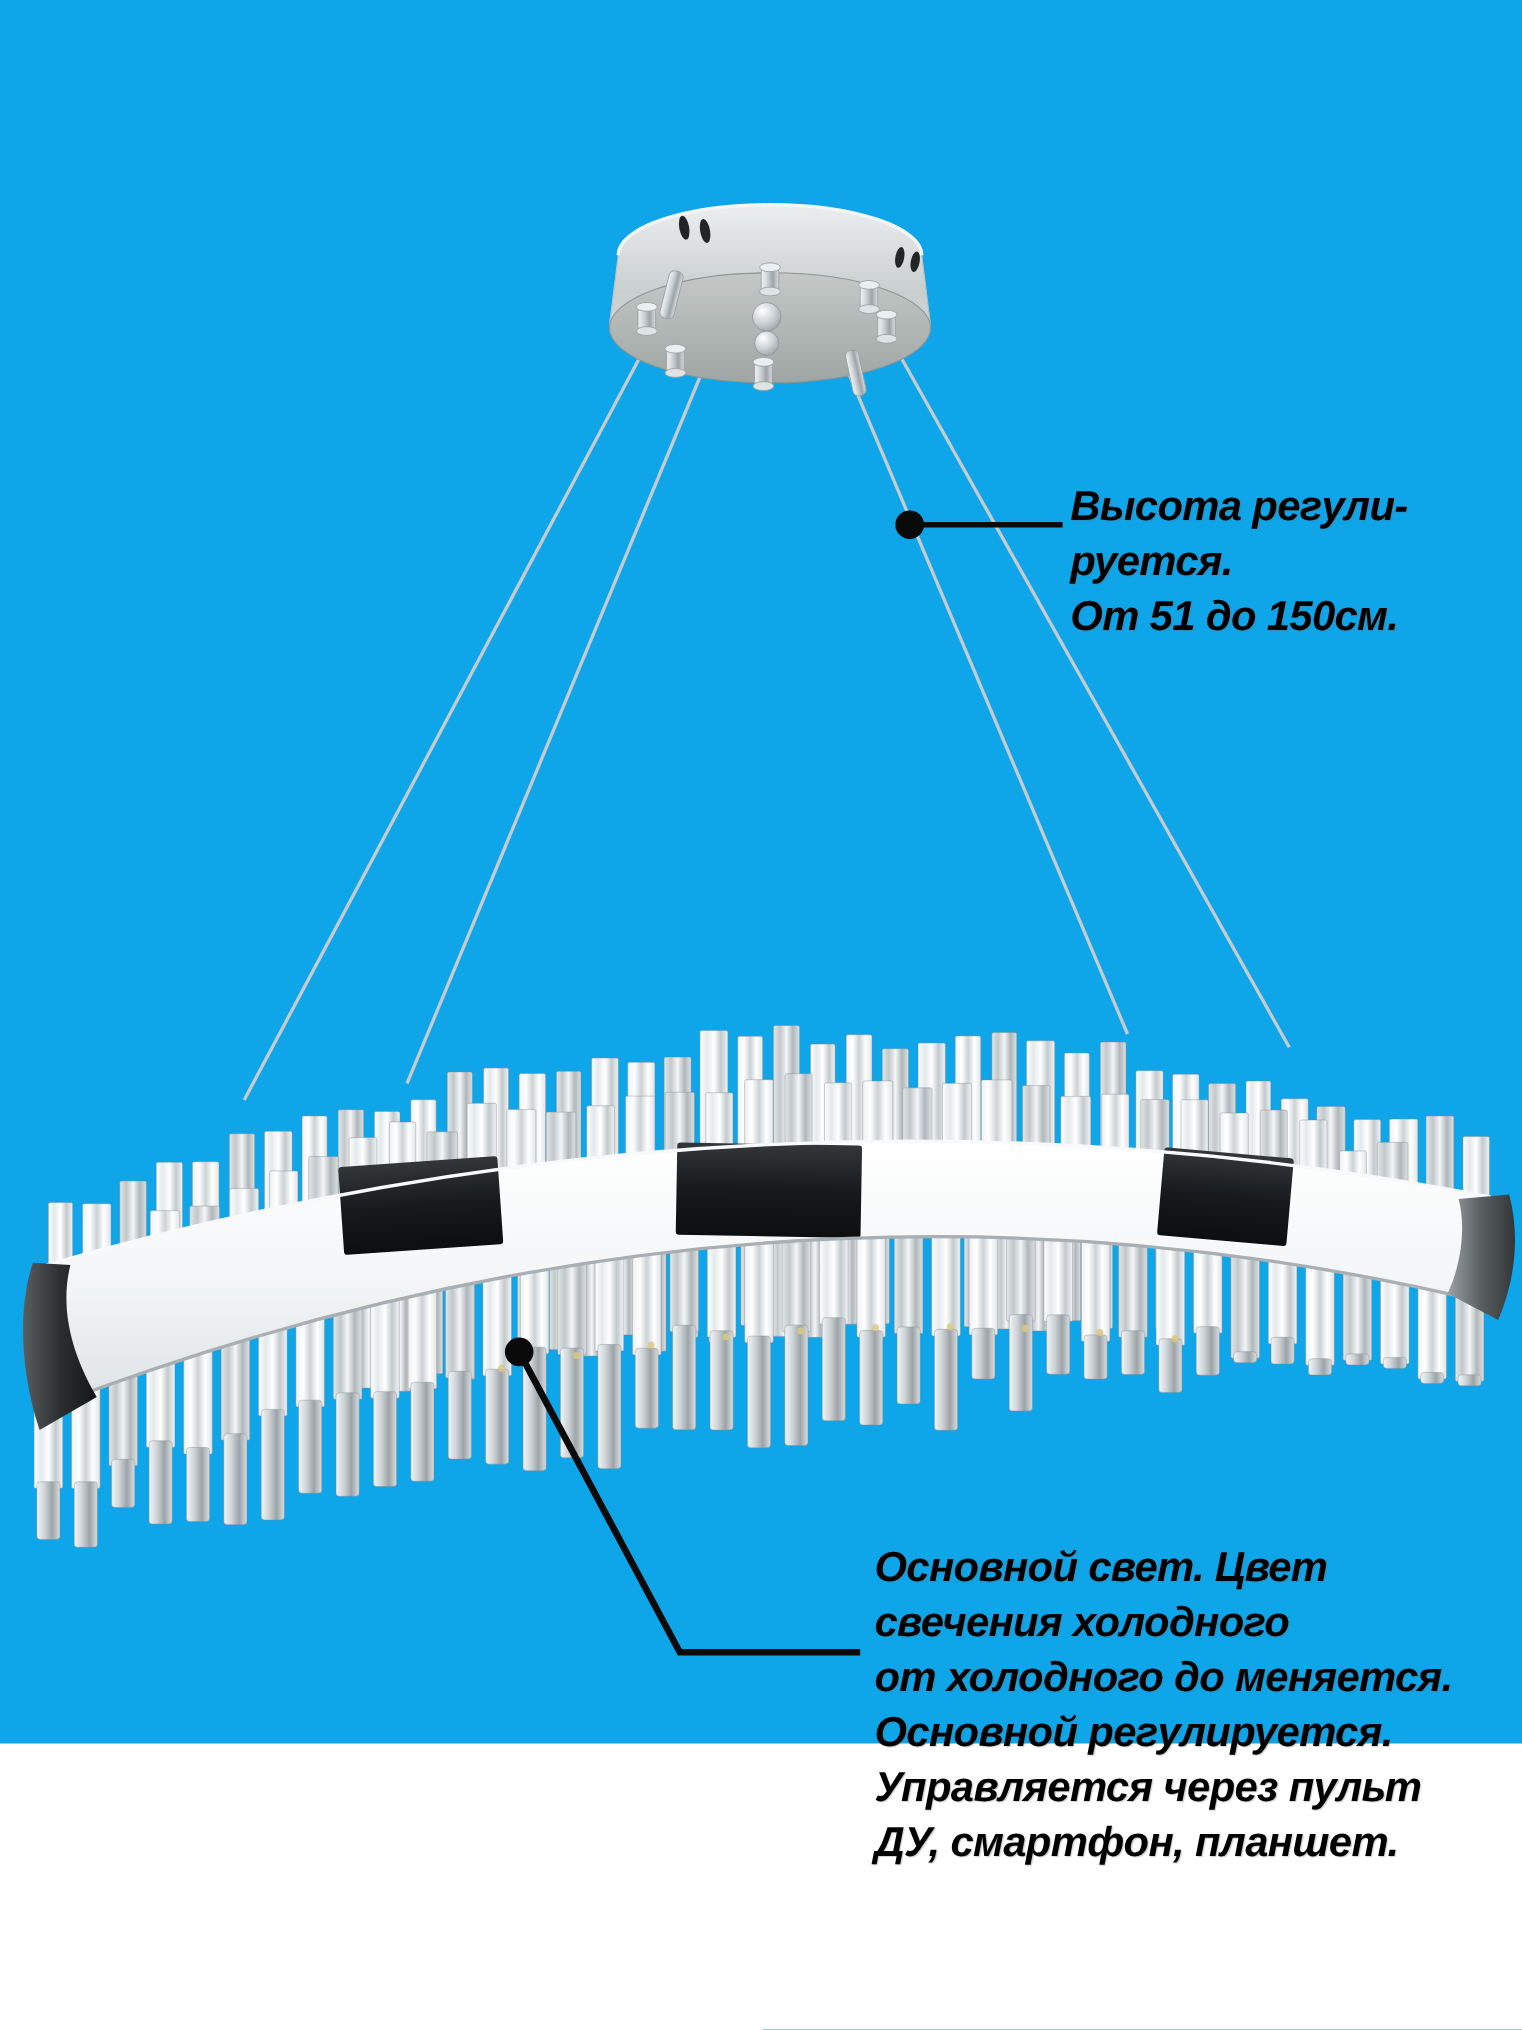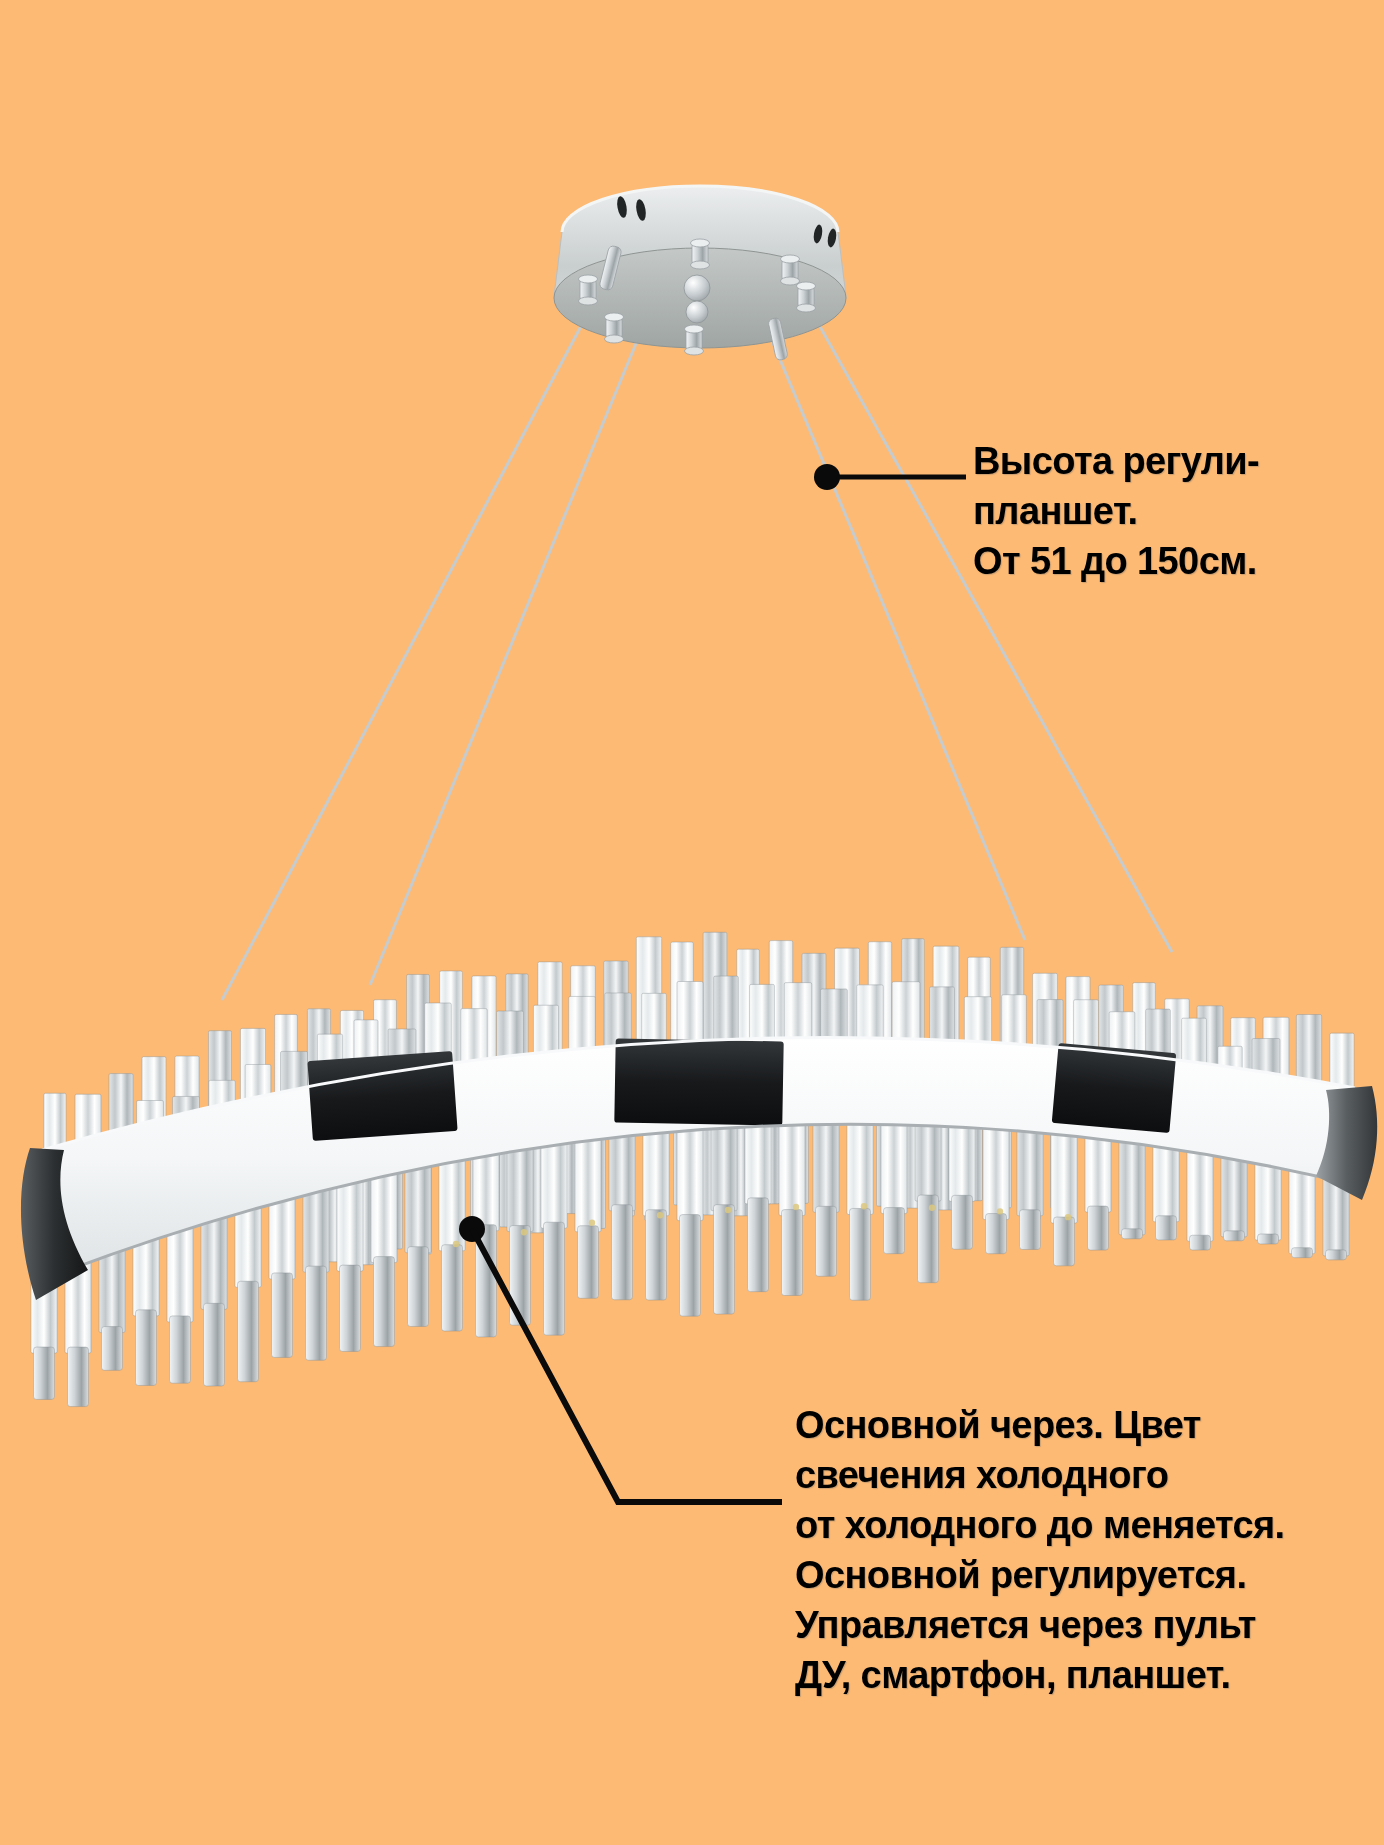--- a/index.html
+++ b/index.html
@@ -4,22 +4,23 @@
 <style>
   html, body { margin: 0; padding: 0; }
   body {
     width: 1384px; height: 1845px;
     background: #ffffff;
     font-family: "Liberation Sans", sans-serif;
     overflow: hidden;
   }
   #stage {
     position: relative;
-    width: 1384px; height: 1845px;
-    background: #fdba74;
+    width: 1384px; height: 1585px;
+    background: #0ea5e9;
+    font-style: italic;
   }
   #scene-holder { position: absolute; inset: 0; }
   #scene-holder svg { display: block; }
   .annotation {
     position: absolute;
     font-weight: 700;
     font-size: 38px;
     line-height: 50px;
     letter-spacing: -0.6px;
     color: #000;
@@ -357,25 +358,25 @@
           <circle cx="827" cy="477" r="13" fill="#0a0a0a"></circle>
           <line x1="827" y1="477" x2="966" y2="477" stroke="#0a0a0a" stroke-width="5"></line>
           <circle cx="472" cy="1229" r="13" fill="#0a0a0a"></circle>
           <path d="M472,1229 L618,1502 L782,1502" fill="none" stroke="#0a0a0a" stroke-width="6" stroke-linejoin="miter"></path>
         </g>
       </svg>
     </div>
 
   <div id="ann-height" class="annotation">
       <div class="ann-line">Высота регули-</div>
-      <div class="ann-line">планшет.</div>
+      <div class="ann-line">руется.</div>
       <div class="ann-line">От 51 до 150см.</div>
     </div>
 
   <div id="ann-light" class="annotation">
-      <div class="ann-line">Основной через. Цвет</div>
+      <div class="ann-line">Основной свет. Цвет</div>
       <div class="ann-line">свечения холодного</div>
       <div class="ann-line">от холодного до меняется.</div>
       <div class="ann-line">Основной регулируется.</div>
       <div class="ann-line">Управляется через пульт</div>
       <div class="ann-line">ДУ, смартфон, планшет.</div>
     </div>
 </div>
 
 </body></html>

